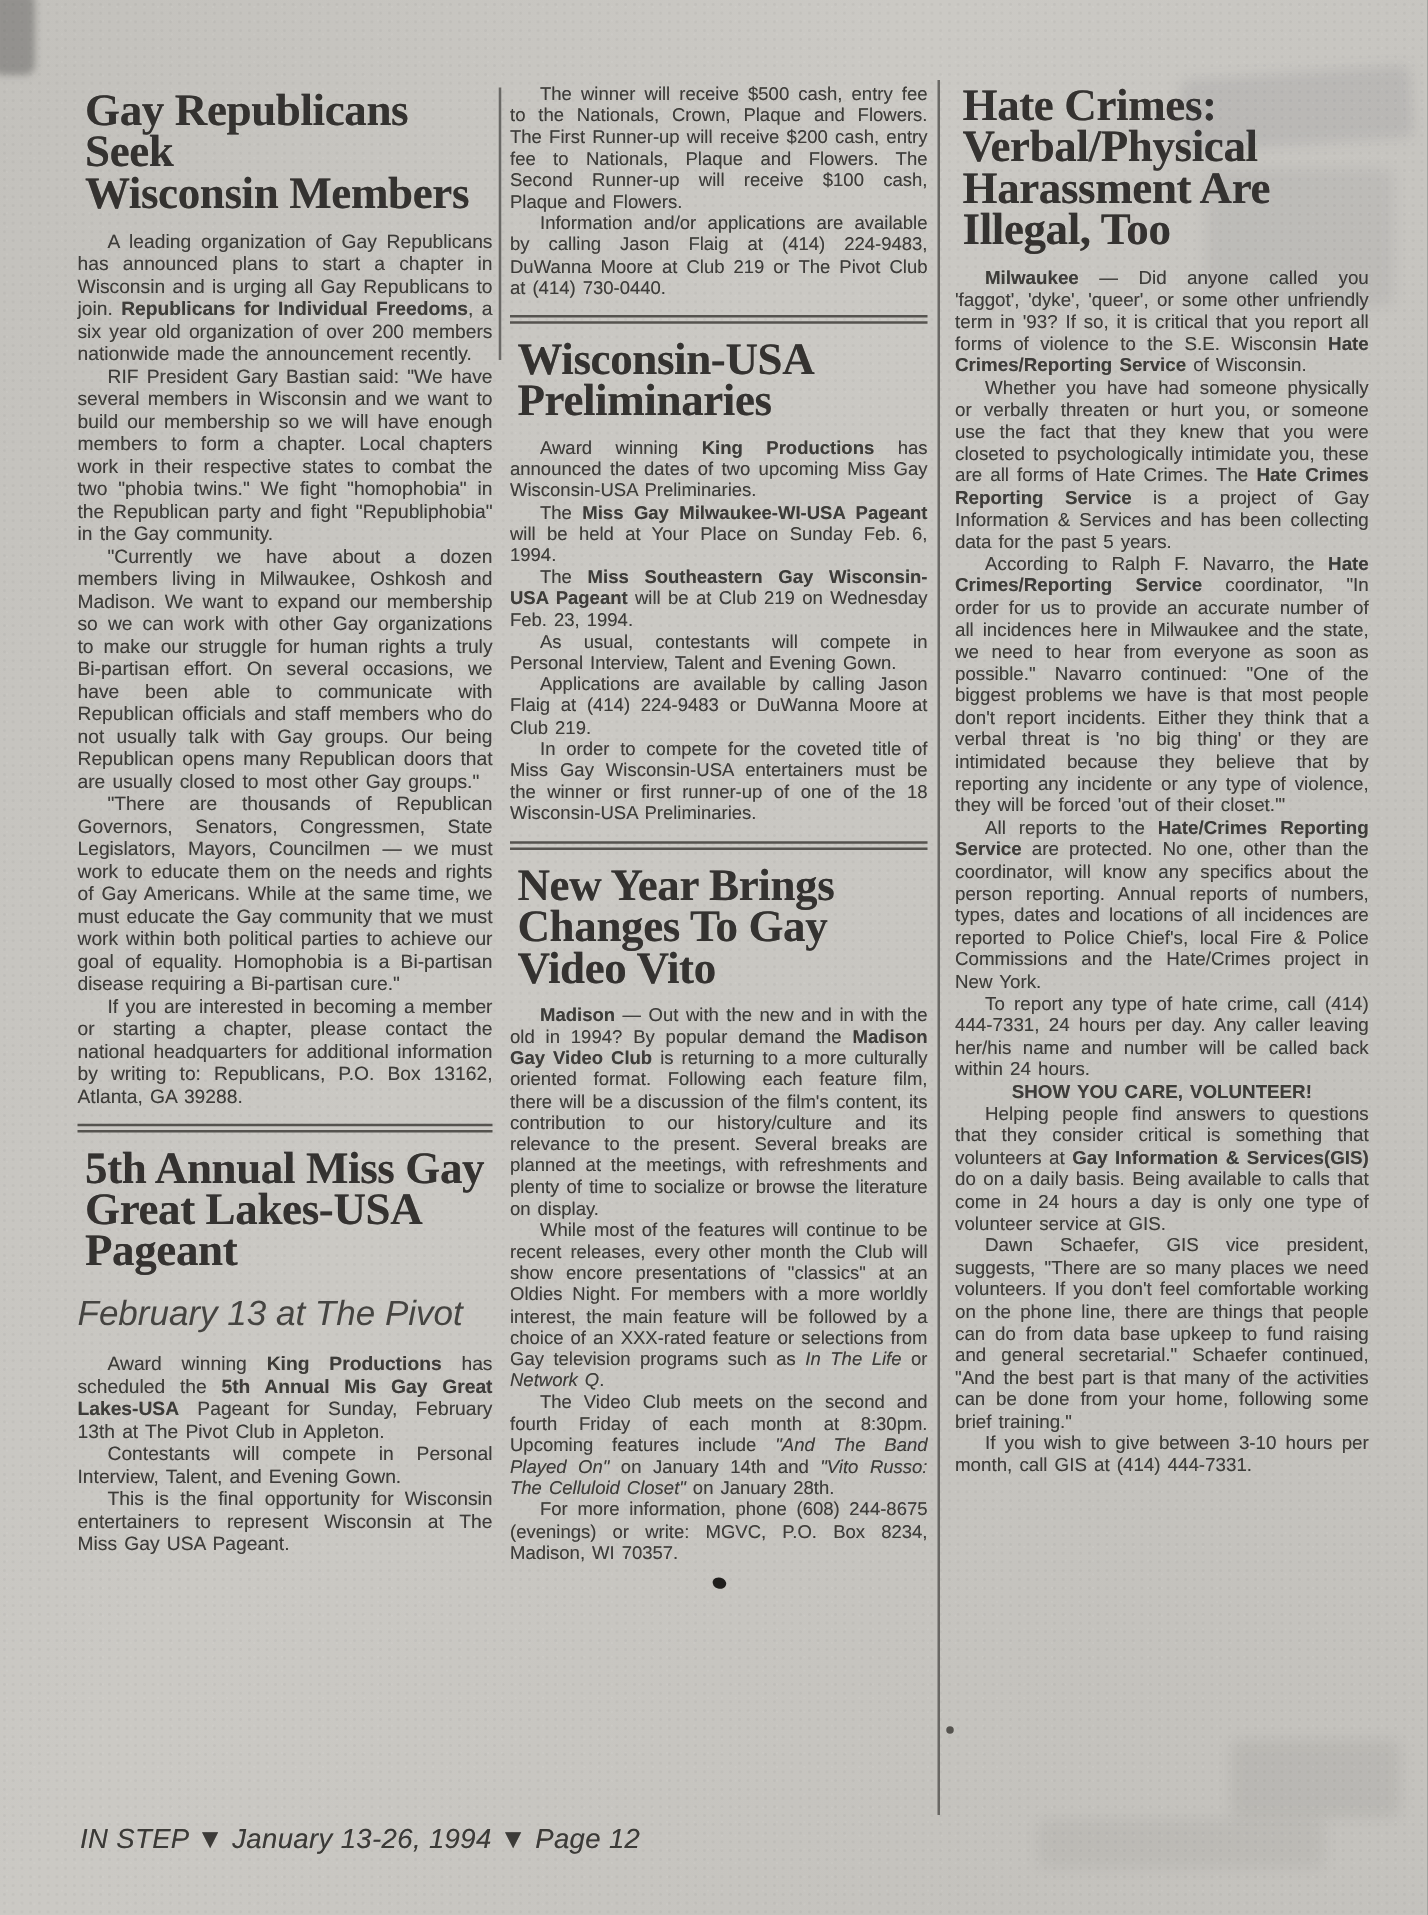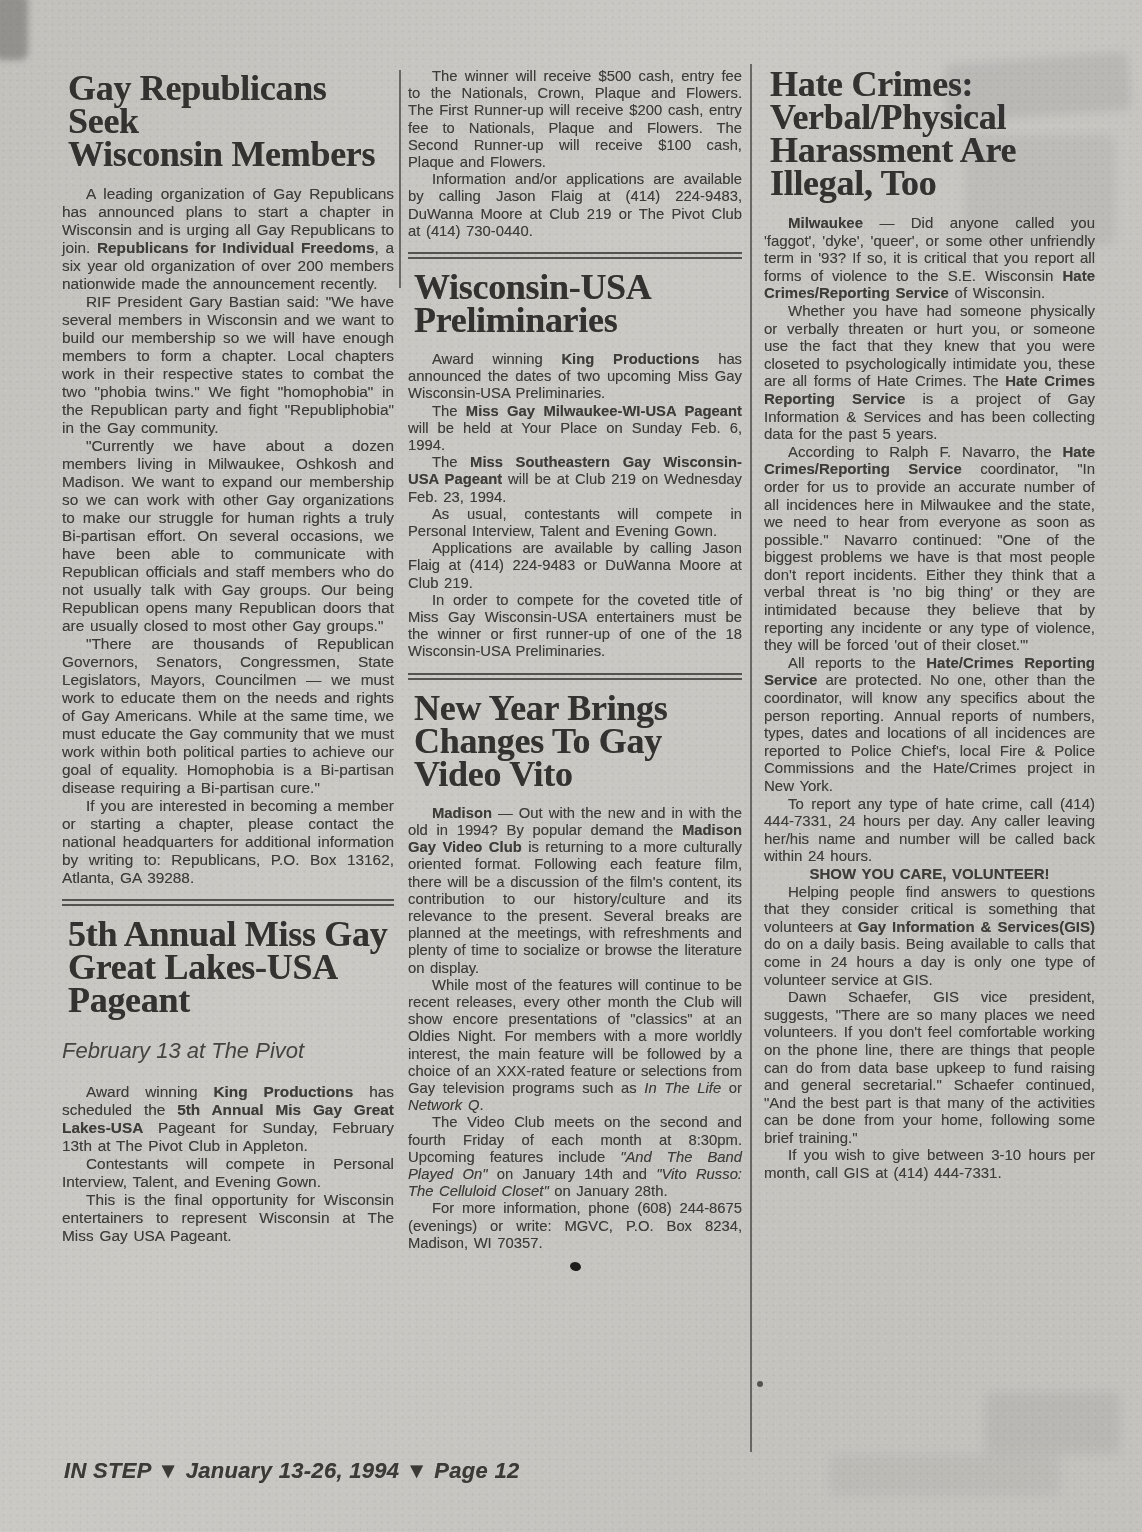--- a/index.html
+++ b/index.html
@@ -26,21 +26,21 @@
     font-weight:700;
     font-size:36px;line-height:33px;
     letter-spacing:-0.3px;
     color:#343230;
     margin:0 0 14px 6px;
     white-space:pre-line;
     text-shadow:0 0 0.5px rgba(52,50,48,0.55);
   }
   .subhead{
     font-style:italic;
-    font-size:22px;line-height:28px;
+    font-size:28px;line-height:28px;
     color:#454441;
     margin:20px 0 18px 0;
   }
   p.para{
     margin:0;
     text-align:justify;
     text-indent:24px;
     word-spacing:1.5px;
     text-shadow:0 0 0.4px rgba(61,60,57,0.45);
   }
@@ -51,21 +51,21 @@
     height:3px;
     border-top:2px solid #55534f;
     border-bottom:2px solid #55534f;
     margin:12px 0 12px 0;
   }
   .vrule{position:absolute;width:2px;background:rgba(74,72,69,0.75);}
   .vrule-main{left:750px;top:64px;height:1388px;}
   .vrule-short{left:399px;top:70px;height:218px;}
   .footer{
     position:absolute;left:64px;top:1458px;
-    font-style:italic;font-weight:700;
+    font-style:italic;font-weight:400;
     font-size:22px;color:#3b3a37;
     letter-spacing:0.3px;
     text-shadow:0 0 0.4px rgba(59,58,55,0.5);
   }
   
   .ink-dot{position:absolute;left:570px;top:1262px;width:11px;height:9px;border-radius:50%;background:#1f1e1c;transform:rotate(15deg);}
   .margin-dot{position:absolute;left:757px;top:1381px;width:6px;height:6px;border-radius:50%;background:#55534f;}
   .ghost{position:absolute;filter:blur(5px);border-radius:8px;}
   .ghost-1{left:945px;top:58px;width:185px;height:58px;background:rgba(60,60,75,0.10);transform:rotate(-4deg);}
   .ghost-2{left:965px;top:135px;width:150px;height:110px;background:rgba(60,60,70,0.07);}

